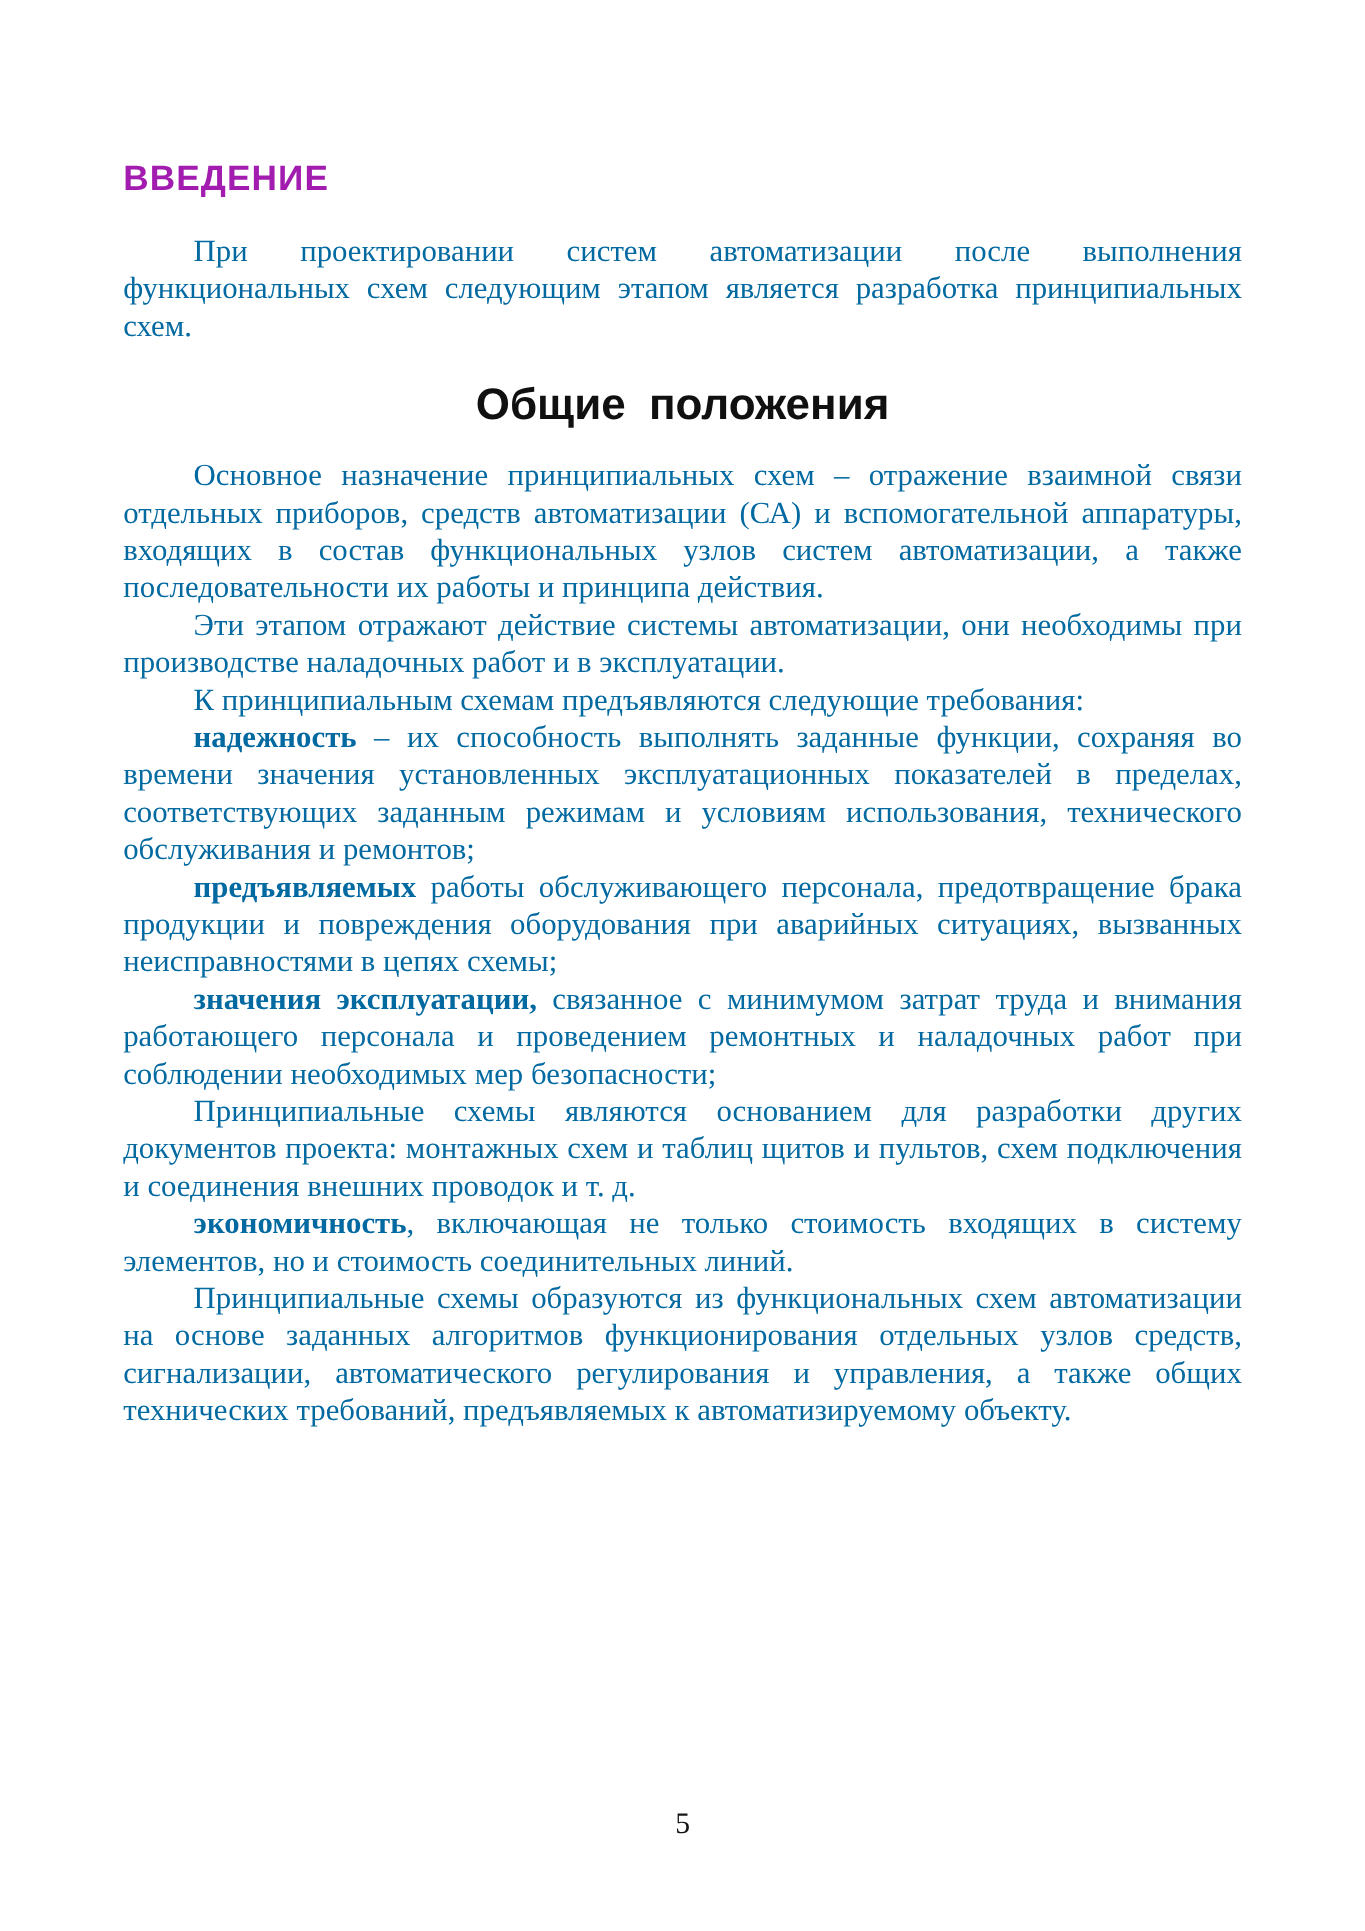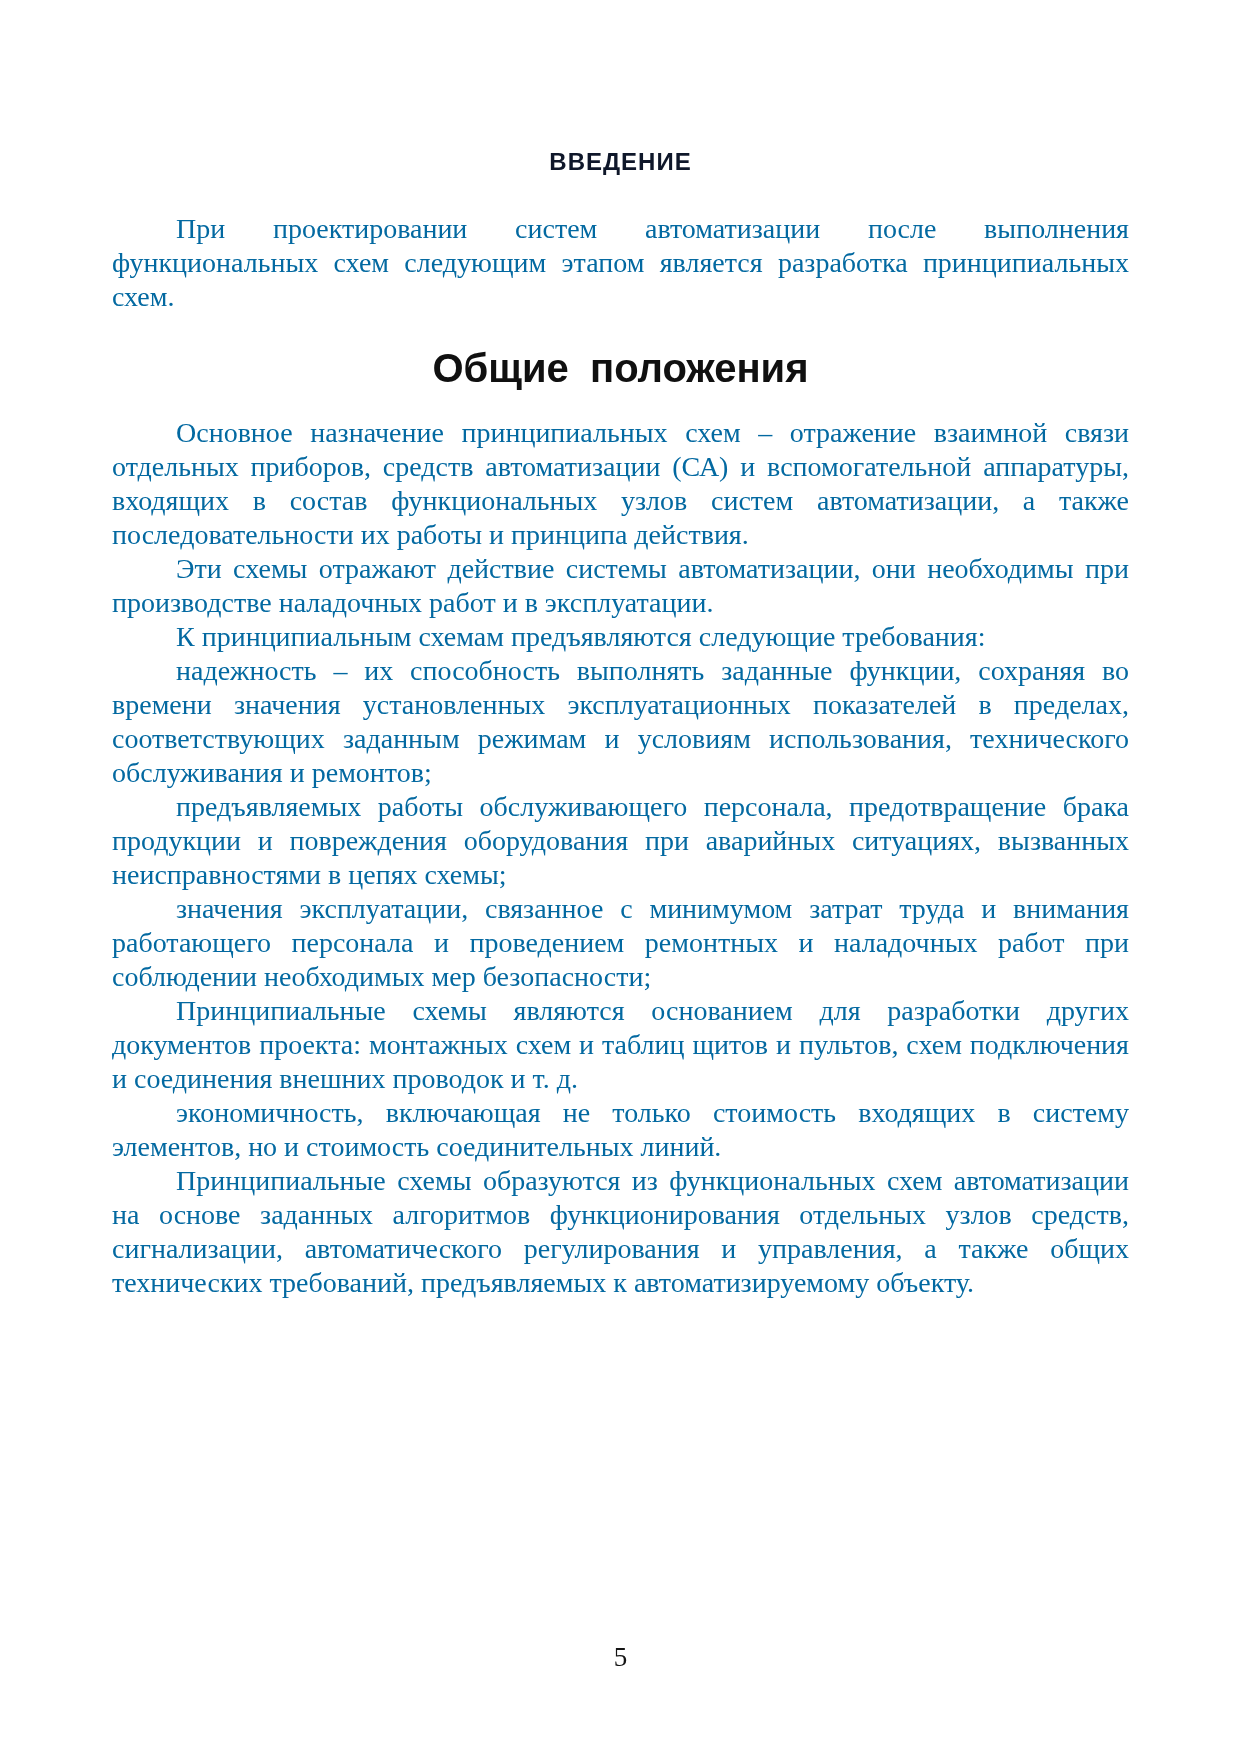--- a/index.html
+++ b/index.html
@@ -13,27 +13,27 @@
     height: 1755px;
     margin: 0 auto;
     background: #ffffff;
     box-sizing: border-box;
     padding: 142px 112px 0 112px;
     color: #111111;
     overflow: hidden;
   }
   .doc-title {
     font-family: "Liberation Sans", sans-serif;
-    font-size: 24px;
+    font-size: 32px;
     font-weight: bold;
-    text-align: center;
+    text-align: left;
     letter-spacing: 1px;
     margin: 0 0 30px 0;
     line-height: 40px;
-    color: #0f172a;
+    color: #a21caf;
   }
   .section-heading {
     font-family: "Liberation Sans", sans-serif;
     font-size: 40px;
     font-weight: bold;
     text-align: center;
     word-spacing: 10px;
     margin: 34px 0 28px 0;
     line-height: 40px;
     color: #101010;
@@ -41,21 +41,21 @@
   .par {
     font-family: "Liberation Serif", serif;
     font-size: 28px;
     line-height: 34px;
     text-align: justify;
     text-indent: 64px;
     margin: 0;
     color: #0369a1;
   }
   .par .lead {
-    font-weight: normal;
+    font-weight: bold;
   }
   .page-number {
     position: absolute;
     left: 0;
     right: 0;
     bottom: 82px;
     text-align: center;
     font-family: "Liberation Serif", serif;
     font-size: 27px;
     color: #141414;
@@ -67,21 +67,21 @@
 <div class="page">
 
   <h1 class="doc-title">ВВЕДЕНИЕ</h1>
 
   <p class="par">При проектировании систем автоматизации после выполнения функциональных схем следующим этапом является разработка принципиальных схем.</p>
 
   <h2 class="section-heading">Общие положения</h2>
 
   <p class="par"><strong class="lead"></strong><span>Основное назначение принципиальных схем – отражение взаимной связи отдельных приборов, средств автоматизации (СА) и вспомогательной аппаратуры, входящих в состав функциональных узлов систем автоматизации, а также последовательности их работы и принципа действия.</span></p>
 
-  <p class="par"><strong class="lead"></strong><span>Эти схемы отражают действие системы автоматизации, они необходимы при производстве наладочных работ и в эксплуатации.</span></p>
+  <p class="par"><strong class="lead"></strong><span>Эти этапом отражают действие системы автоматизации, они необходимы при производстве наладочных работ и в эксплуатации.</span></p>
 
   <p class="par"><strong class="lead"></strong><span>К принципиальным схемам предъявляются следующие требования:</span></p>
 
   <p class="par"><strong class="lead">надежность</strong><span> – их способность выполнять заданные функции, сохраняя во времени значения установленных эксплуатационных показателей в пределах, соответствующих заданным режимам и условиям использования, технического обслуживания и ремонтов;</span></p>
 
   <p class="par"><strong class="lead">предъявляемых</strong><span> работы обслуживающего персонала, предотвращение брака продукции и повреждения оборудования при аварийных ситуациях, вызванных неисправностями в цепях схемы;</span></p>
 
   <p class="par"><strong class="lead">значения эксплуатации,</strong><span> связанное с минимумом затрат труда и внимания работающего персонала и проведением ремонтных и наладочных работ при соблюдении необходимых мер безопасности;</span></p>
 
   <p class="par"><strong class="lead"></strong><span>Принципиальные схемы являются основанием для разработки других документов проекта: монтажных схем и таблиц щитов и пультов, схем подключения и соединения внешних проводок и т. д.</span></p>

